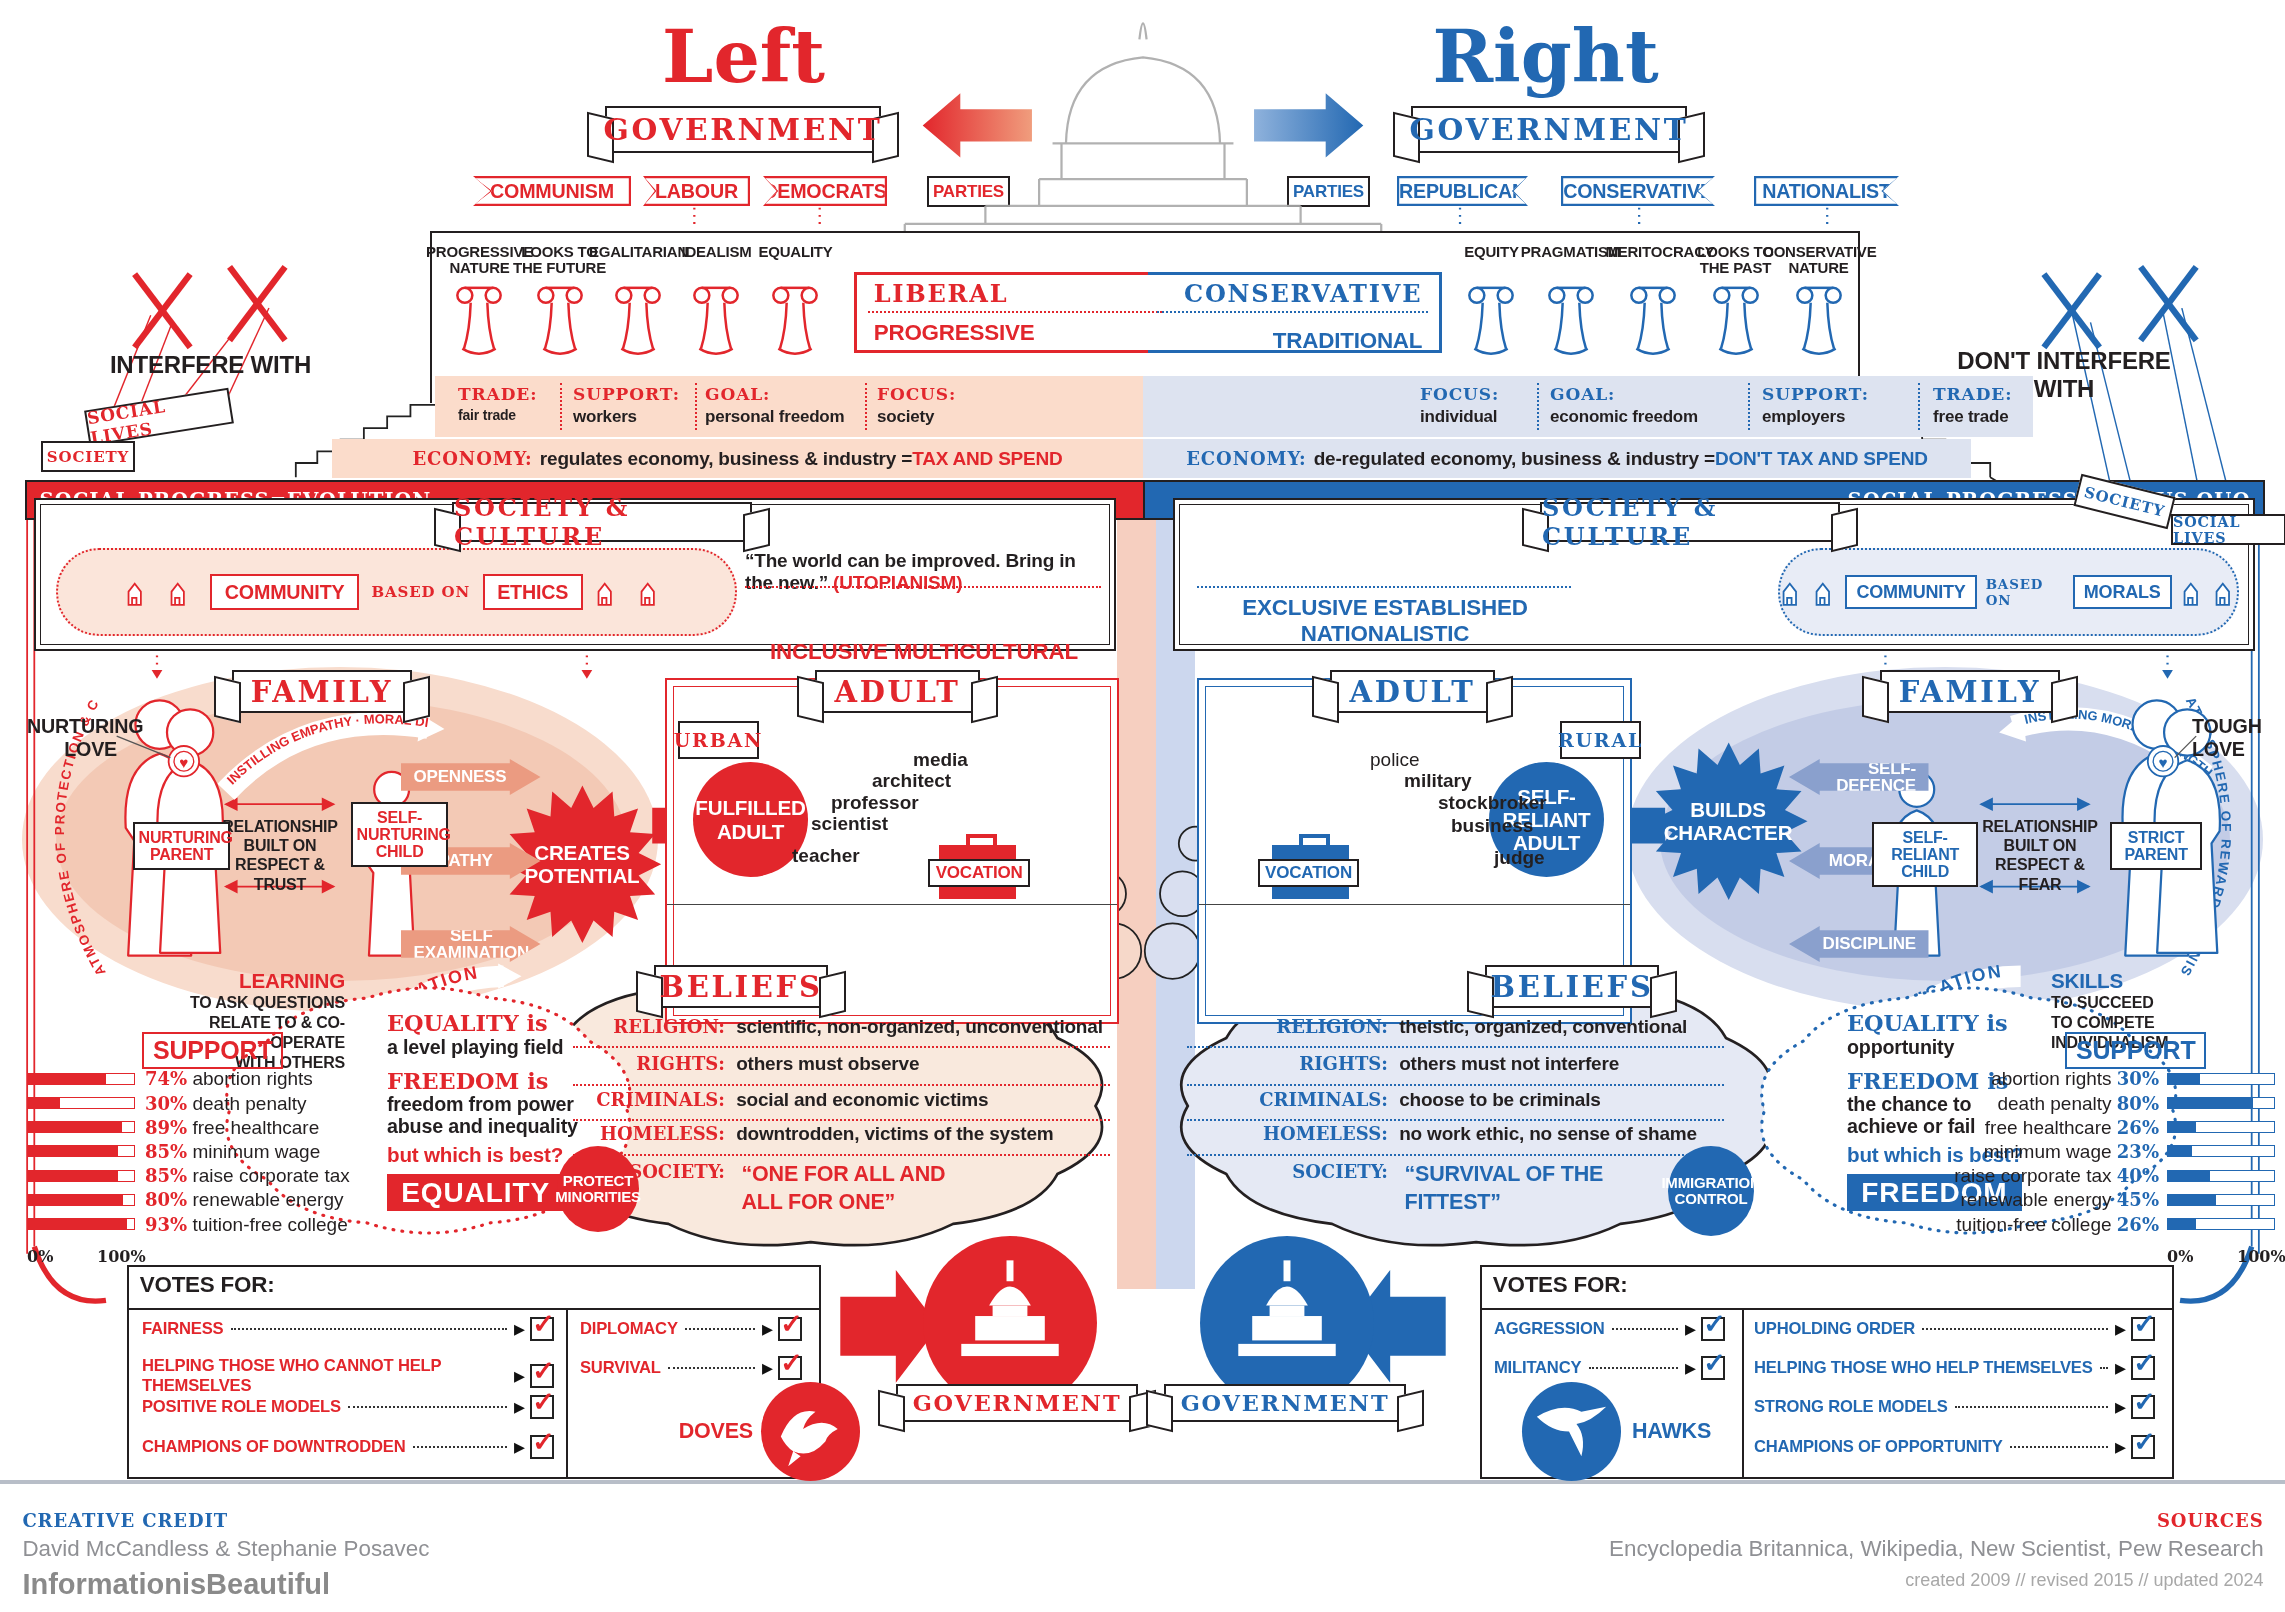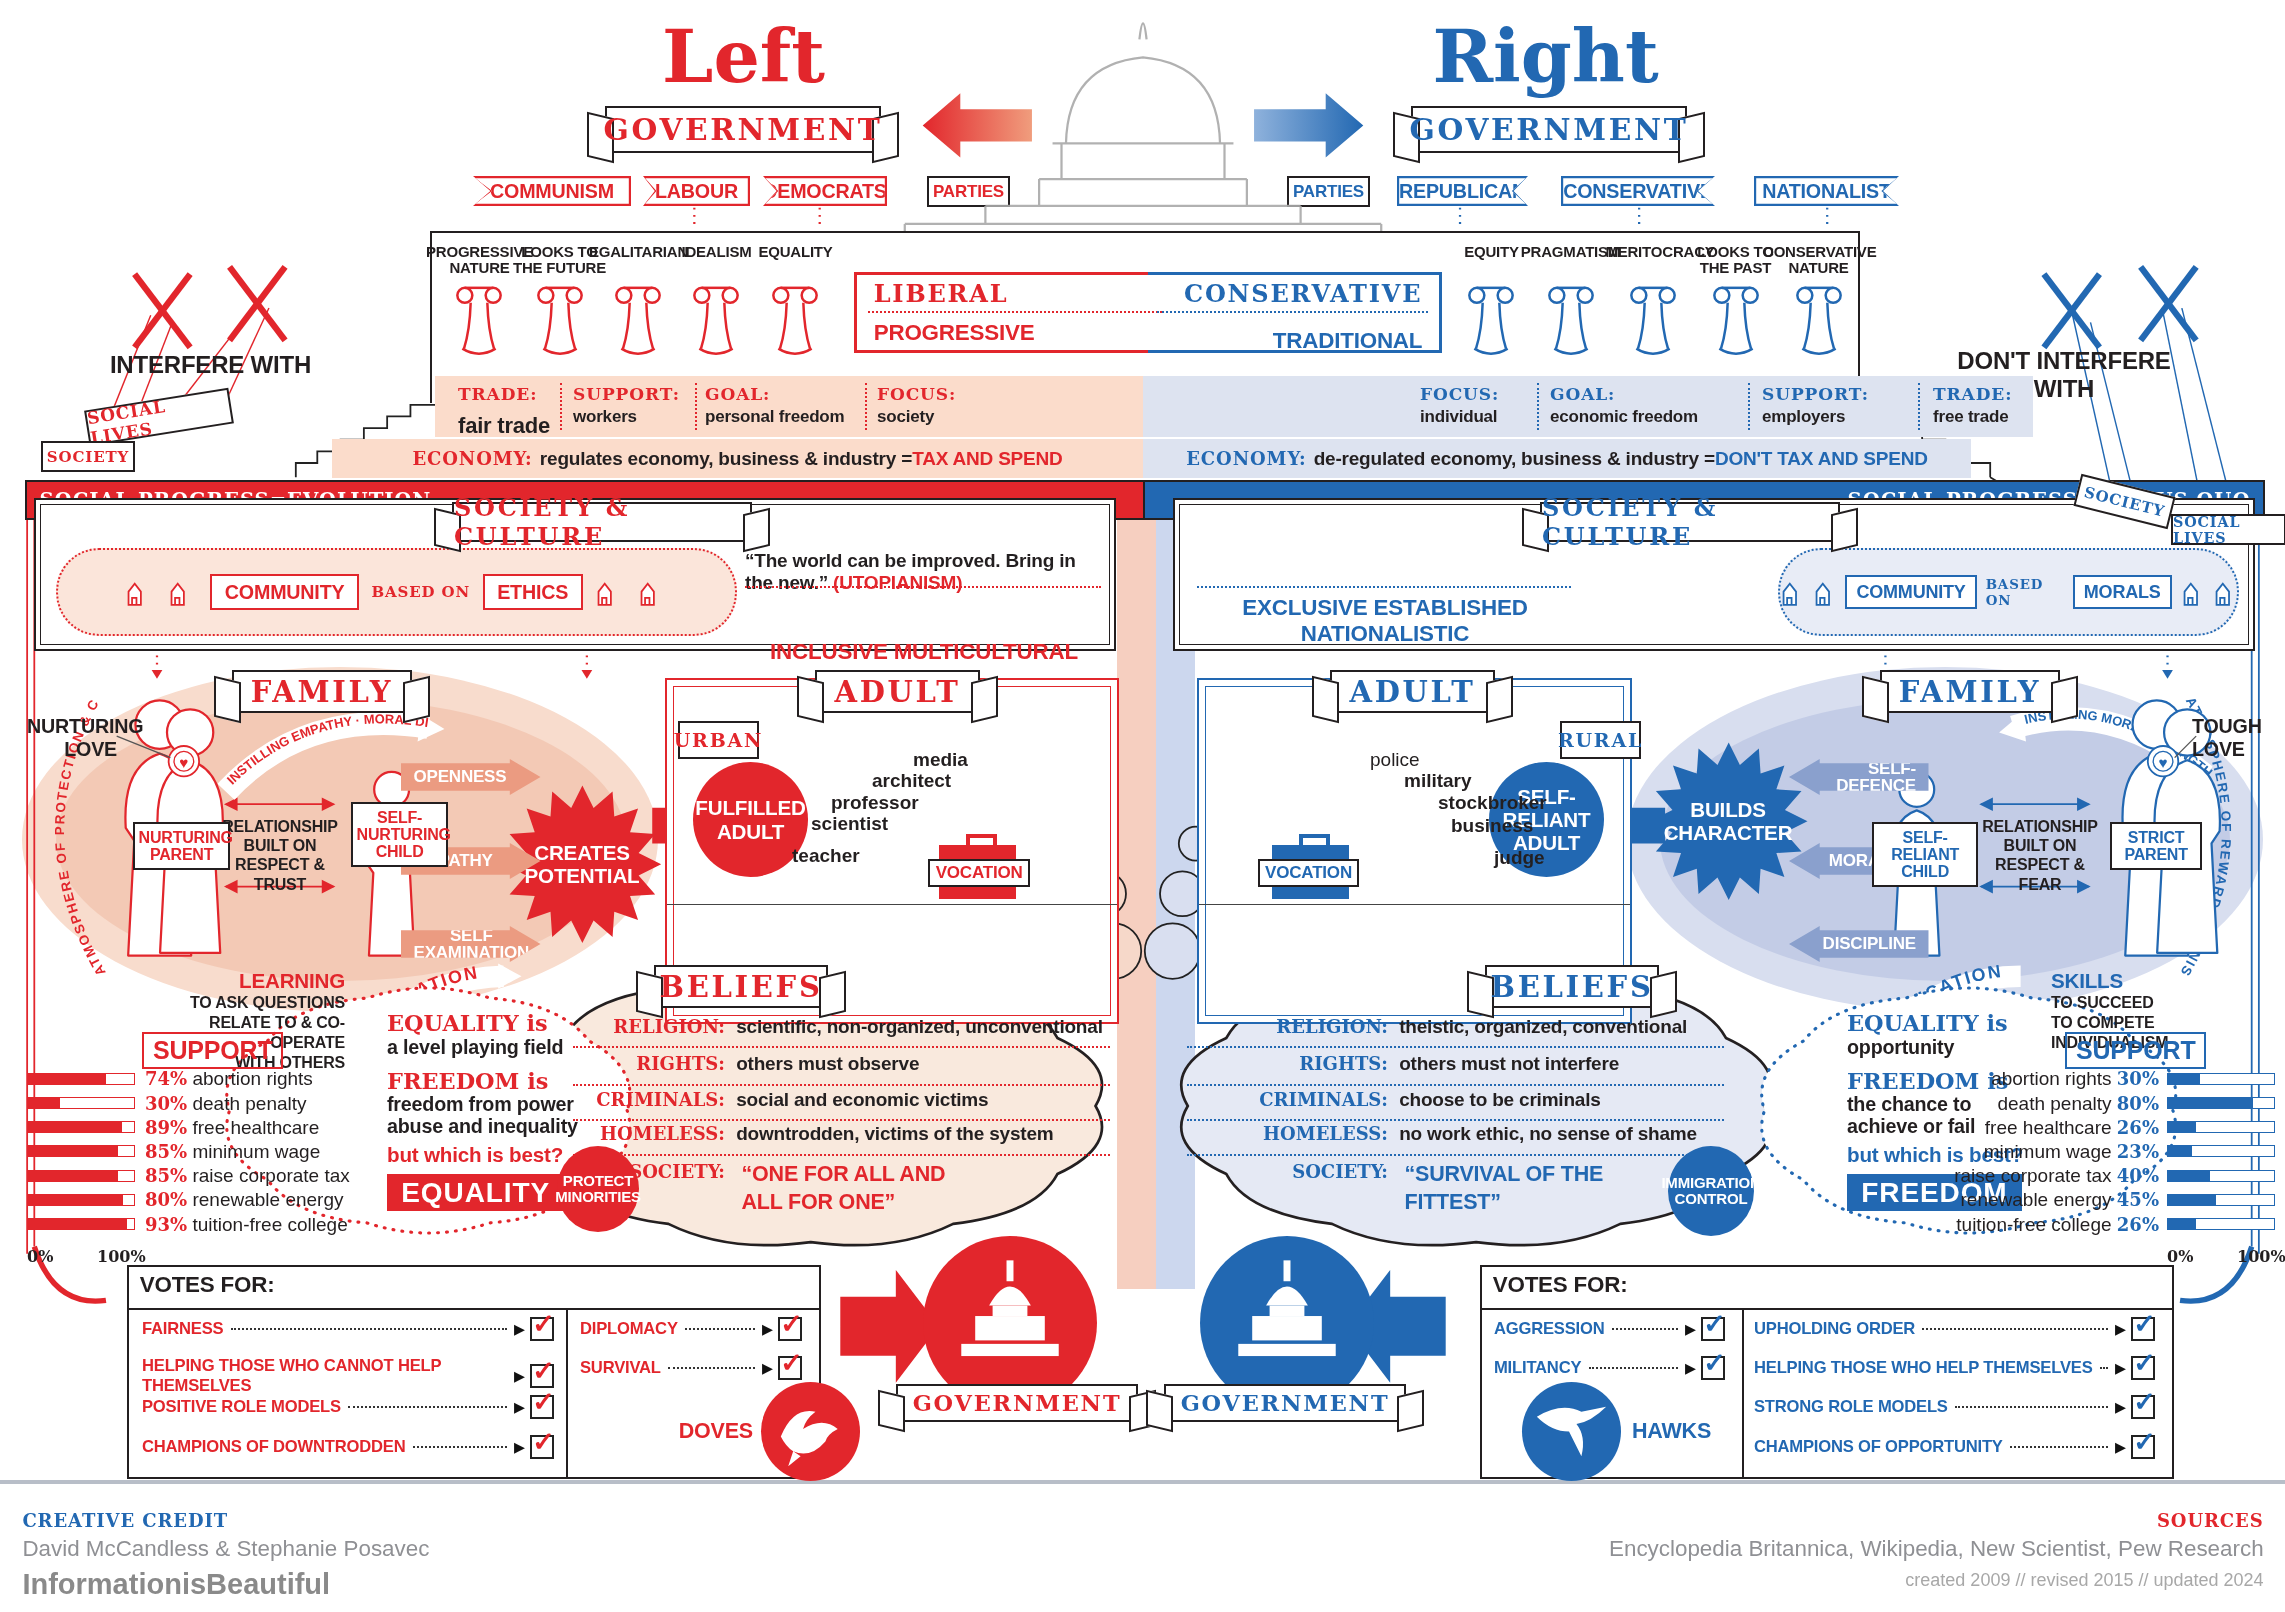--- a/index.html
+++ b/index.html
@@ -438,21 +438,21 @@
     <span class="abs cond red" style="left:19.7px;top:48px;font-size:22.4px">PROGRESSIVE</span>
     <span class="abs cond blue" style="right:19.7px;top:56px;font-size:22.4px">TRADITIONAL</span>
   </div>
 
   <div class="abs" style="left:435px;top:376px;width:708px;height:61px;background:var(--peach1);z-index:2" id="polL">
       <div class="abs" style="left:125px;top:7.2px;bottom:7.2px;border-left:2.2px dotted var(--red)"></div>
       <div class="abs" style="left:260px;top:7.2px;bottom:7.2px;border-left:2.2px dotted var(--red)"></div>
       <div class="abs" style="left:430px;top:7.2px;bottom:7.2px;border-left:2.2px dotted var(--red)"></div>
       <div class="abs" style="left:23px;top:8px">
    <div class="slab red" style="font-size:17px;letter-spacing:0.9px">TRADE:</div>
-   <div class="cond" style="font-size:22px;font-weight:600;margin-top:9px">fair trade</div>
+   <div class="cond" style="font-size:14px;font-weight:600;margin-top:3px">fair trade</div>
       </div>
       <div class="abs" style="left:138px;top:8px">
    <div class="slab red" style="font-size:17px;letter-spacing:0.9px">SUPPORT:</div>
    <div class="cond" style="font-size:17px;font-weight:600;margin-top:2.7px">workers</div>
       </div>
       <div class="abs" style="left:270px;top:8px">
    <div class="slab red" style="font-size:17px;letter-spacing:0.9px">GOAL:</div>
    <div class="cond" style="font-size:17px;font-weight:600;margin-top:2.7px">personal freedom</div>
       </div>
       <div class="abs" style="left:442px;top:8px">

